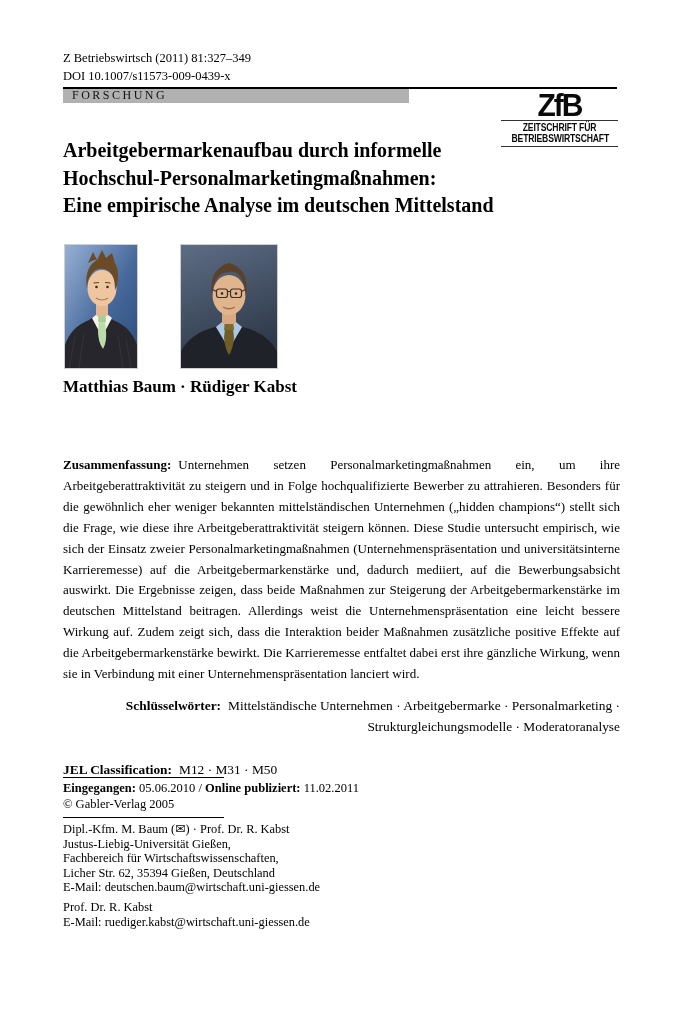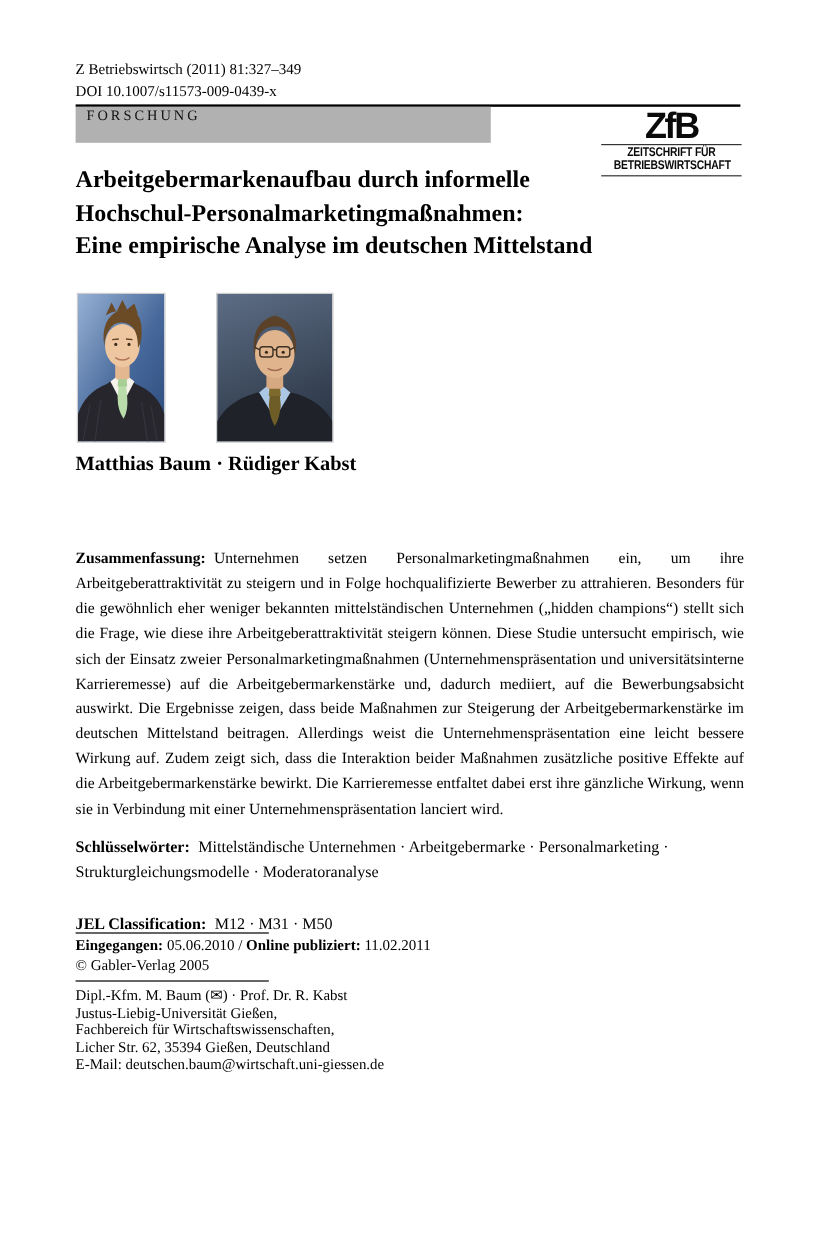--- a/index.html
+++ b/index.html
@@ -8,22 +8,22 @@
     background:#ffffff; color:#000;
     font-family:"Liberation Serif", serif;
     overflow:hidden;
   }
   .abs { position:absolute; }
 
   
   .journal-meta { left:63px; top:50px; font-size:12.5px; line-height:17.5px; }
   .top-rule { left:63px; top:87px; width:554px; height:2px; background:#000; }
   .section-band {
-    left:63px; top:89px; width:346px; height:30px;
-    display:flex; align-items:flex-start; padding-left:9px; box-sizing:border-box;
+    left:63px; top:89px; width:346px; height:14px;
+    display:flex; align-items:flex-end; padding-left:9px; box-sizing:border-box;
     color:#111; font-size:12px; letter-spacing:2.5px;
   }
 
   
   .logo { left:501px; top:92px; width:117px; text-align:center;
           font-family:"Liberation Sans", sans-serif; color:#0a0a0a; }
   .logo-abbr { font-weight:bold; font-size:30px; line-height:27px; letter-spacing:-2px;
                transform:scaleY(1.02); }
   .logo-sub { border-top:1.5px solid #333; border-bottom:1.5px solid #333;
               padding:1px 0 2px 0; margin-top:1px; }
@@ -38,21 +38,21 @@
   
   .photo { border:1px solid #cfcfcf; box-sizing:content-box; line-height:0; }
   .photo-baum  { left:64px;  top:244px; }
   .photo-kabst { left:180px; top:244px; }
 
   
   .abstract-par { left:63px; top:442px; width:557px;
                   font-size:13px; line-height:20.9px; text-align:justify; }
   .lbl { font-weight:bold; margin-right:7px; }
   .keywords-par { left:63px; top:682px; width:557px;
-                  font-size:13.4px; line-height:21px; }
+                  font-size:13.4px; line-height:21px;text-align:right; }
   .jel-par { left:63px; top:737px; width:557px; font-size:13.4px;margin-top:25px; }
   .b { font-weight:bold; }
 
   
   .fn-rule { left:63px; width:161px; height:1.4px; background:#000; }
   .fn-rule-1 { top:777px; }
   .fn-rule-2 { top:817px; }
   .received-block { left:63px; top:781px; font-size:12.5px; line-height:15.8px; }
   .address-1 { left:63px; top:822px; font-size:12.4px; line-height:14.5px; }
   .address-2 { left:63px; top:900px; font-size:12.4px; line-height:14.5px; }
@@ -180,14 +180,18 @@
   <div class="abs fn-rule fn-rule-2"></div>
 
   <div class="abs address-1">
     <div>Dipl.-Kfm. M. Baum (✉) · Prof. Dr. R. Kabst</div>
     <div>Justus-Liebig-Universität Gießen,</div>
     <div>Fachbereich für Wirtschaftswissenschaften,</div>
     <div>Licher Str. 62, 35394 Gießen, Deutschland</div>
     <div>E-Mail: deutschen.baum@wirtschaft.uni-giessen.de</div>
   </div>
 
+  <div class="abs address-2">
+    <div>Prof. Dr. R. Kabst</div>
+    <div>E-Mail: ruediger.kabst@wirtschaft.uni-giessen.de</div>
+  </div>
 
 </div>
 
 </body></html>

